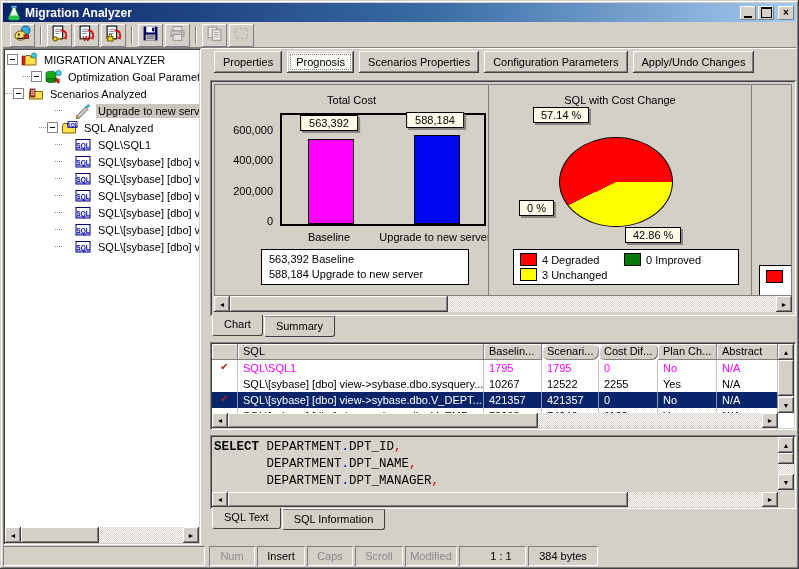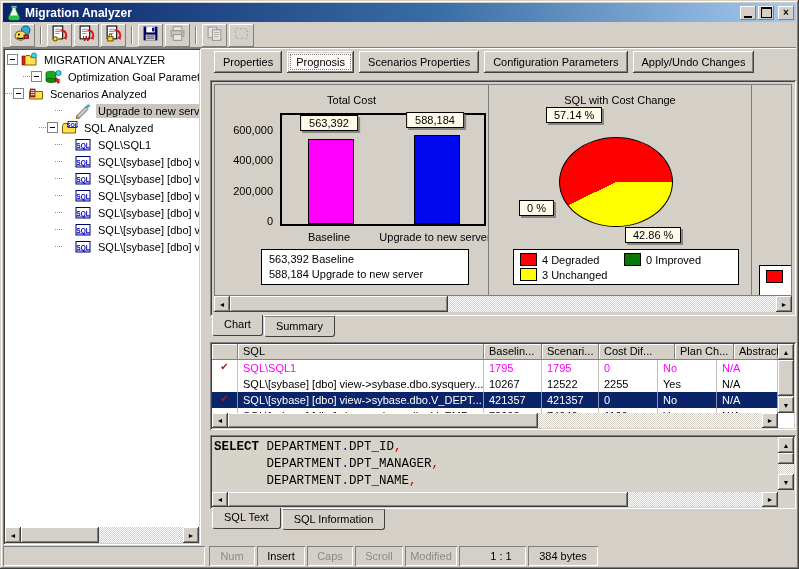--- a/index.html
+++ b/index.html
@@ -65,21 +65,21 @@
   .cbar{position:absolute;bottom:0;width:46px;border:1px solid #000;box-sizing:border-box;}
   .ytick{position:absolute;left:0;width:58px;text-align:right;font-size:11px;}
   .xlabel{position:absolute;top:146px;transform:translateX(-50%);font-size:11px;white-space:nowrap;}
   .valbox{position:absolute;transform:translateX(-50%);background:#fffbe8;border:1px solid #000;
     box-shadow:2px 2px 0 rgba(110,110,110,.75);padding:1px 8px;font-size:11px;white-space:nowrap;}
   .barlegend{position:absolute;left:46px;top:164px;width:192px;background:#fff;border:1px solid #000;padding:2px 7px;}
   .legline{font-size:11px;line-height:15px;white-space:nowrap;}
   .pie{position:absolute;left:70px;top:52px;width:112px;height:88px;border-radius:50%;border:1px solid #000;}
   .pctbox{position:absolute;background:#fffbe8;border:1px solid #000;box-shadow:2px 2px 0 rgba(110,110,110,.75);
     padding:1px 7px;font-size:11px;white-space:nowrap;}
-  .pb1{left:57px;top:22px;} .pb2{left:30px;top:115px;} .pb3{left:136px;top:142px;}
+  .pb1{left:44px;top:22px;} .pb2{left:30px;top:115px;} .pb3{left:136px;top:142px;}
   .pielegend{position:absolute;left:24px;top:164px;width:212px;background:#fff;border:1px solid #000;
     padding:3px 6px;display:grid;grid-template-columns:104px 1fr;row-gap:2px;}
   .pleg-item{display:flex;align-items:center;gap:5px;font-size:11px;white-space:nowrap;}
   .swatch{display:inline-block;width:15px;height:11px;border:1px solid #000;flex:none;}
   .minilegend{position:absolute;left:7px;top:180px;width:52px;height:28px;background:#fff;border:1px solid #000;padding:4px 0 0 6px;}
 
   
   .hs,.vs{position:absolute;background:#fff;
     background-image:conic-gradient(#d4d0c8 25%,#fff 0 50%,#d4d0c8 0 75%,#fff 0);background-size:2px 2px;}
   .hs{height:16px;} .vs{width:16px;}
@@ -439,22 +439,22 @@
       <div class="btabs" id="chartTabs" style="top:268px;">
           <div class="btab bactive">Chart</div>
           <div class="btab">Summary</div>
         </div>
 
       <div class="tablepanel">
         <div class="thdr" id="tblHeader">
             <div class="th" style="width: 26px;"></div>
             <div class="th" style="width: 246px;">SQL</div>
             <div class="th" style="width: 58px;">Baselin...</div>
-            <div class="th" style="width: 57px;">Scenari...</div>
-            <div class="th" style="width: 76px;">Cost Dif...</div>
+            <div class="th" style="width: 57px; border-radius: 7px;">Scenari...</div>
+            <div class="th" style="width: 59px; border-radius: 6px;">Cost Dif...</div>
             <div class="th" style="width: 59px;">Plan Ch...</div>
             <div class="th" style="width: 60px; flex: 1 1 0%;">Abstract</div>
           </div>
         <div class="tbody" id="tblBody">
             <div class="tr2 rmag">
               <div class="td chk" style="width: 26px;">✔</div>
               <div class="td" style="width: 246px;">SQL\SQL1</div>
               <div class="td" style="width: 58px;">1795</div>
               <div class="td" style="width: 57px;">1795</div>
               <div class="td" style="width: 59px;">0</div>
@@ -497,22 +497,22 @@
         <div class="hs" style="left:2px;right:18px;bottom:2px;height:15px;">
           <span class="sbtn sb-l" style="height:15px;">◄</span>
           <span class="hthumb" style="left:16px;width:310px;height:15px;"></span>
           <span class="sbtn sb-r" style="height:15px;">►</span>
         </div>
       </div>
 
       <div class="sqlpanel">
         <div class="sqlcode" id="sqlCode">
             <div class="sline"><b>SELECT</b> DEPARTMENT<span class="dot">.</span>DPT_ID<span class="com">,</span></div>
+            <div class="sline">       DEPARTMENT<span class="dot">.</span>DPT_NAME<span class="com">,</span></div>
             <div class="sline">       DEPARTMENT<span class="dot">.</span>DPT_MANAGER<span class="com">,</span></div>
-            <div class="sline">       DEPARTMENT<span class="dot">.</span>DPT_NAME<span class="com">,</span></div>
           </div>
         <div class="vs" style="right:2px;top:2px;height:53px;">
           <span class="sbtn sb-u">▲</span>
           <span class="vthumb" style="top:16px;height:11px;"></span>
           <span class="sbtn sb-d">▼</span>
         </div>
         <div class="hs" style="left:2px;right:18px;bottom:2px;height:15px;">
           <span class="sbtn sb-l" style="height:15px;">◄</span>
           <span class="hthumb" style="left:16px;width:400px;height:15px;"></span>
           <span class="sbtn sb-r" style="height:15px;">►</span>

